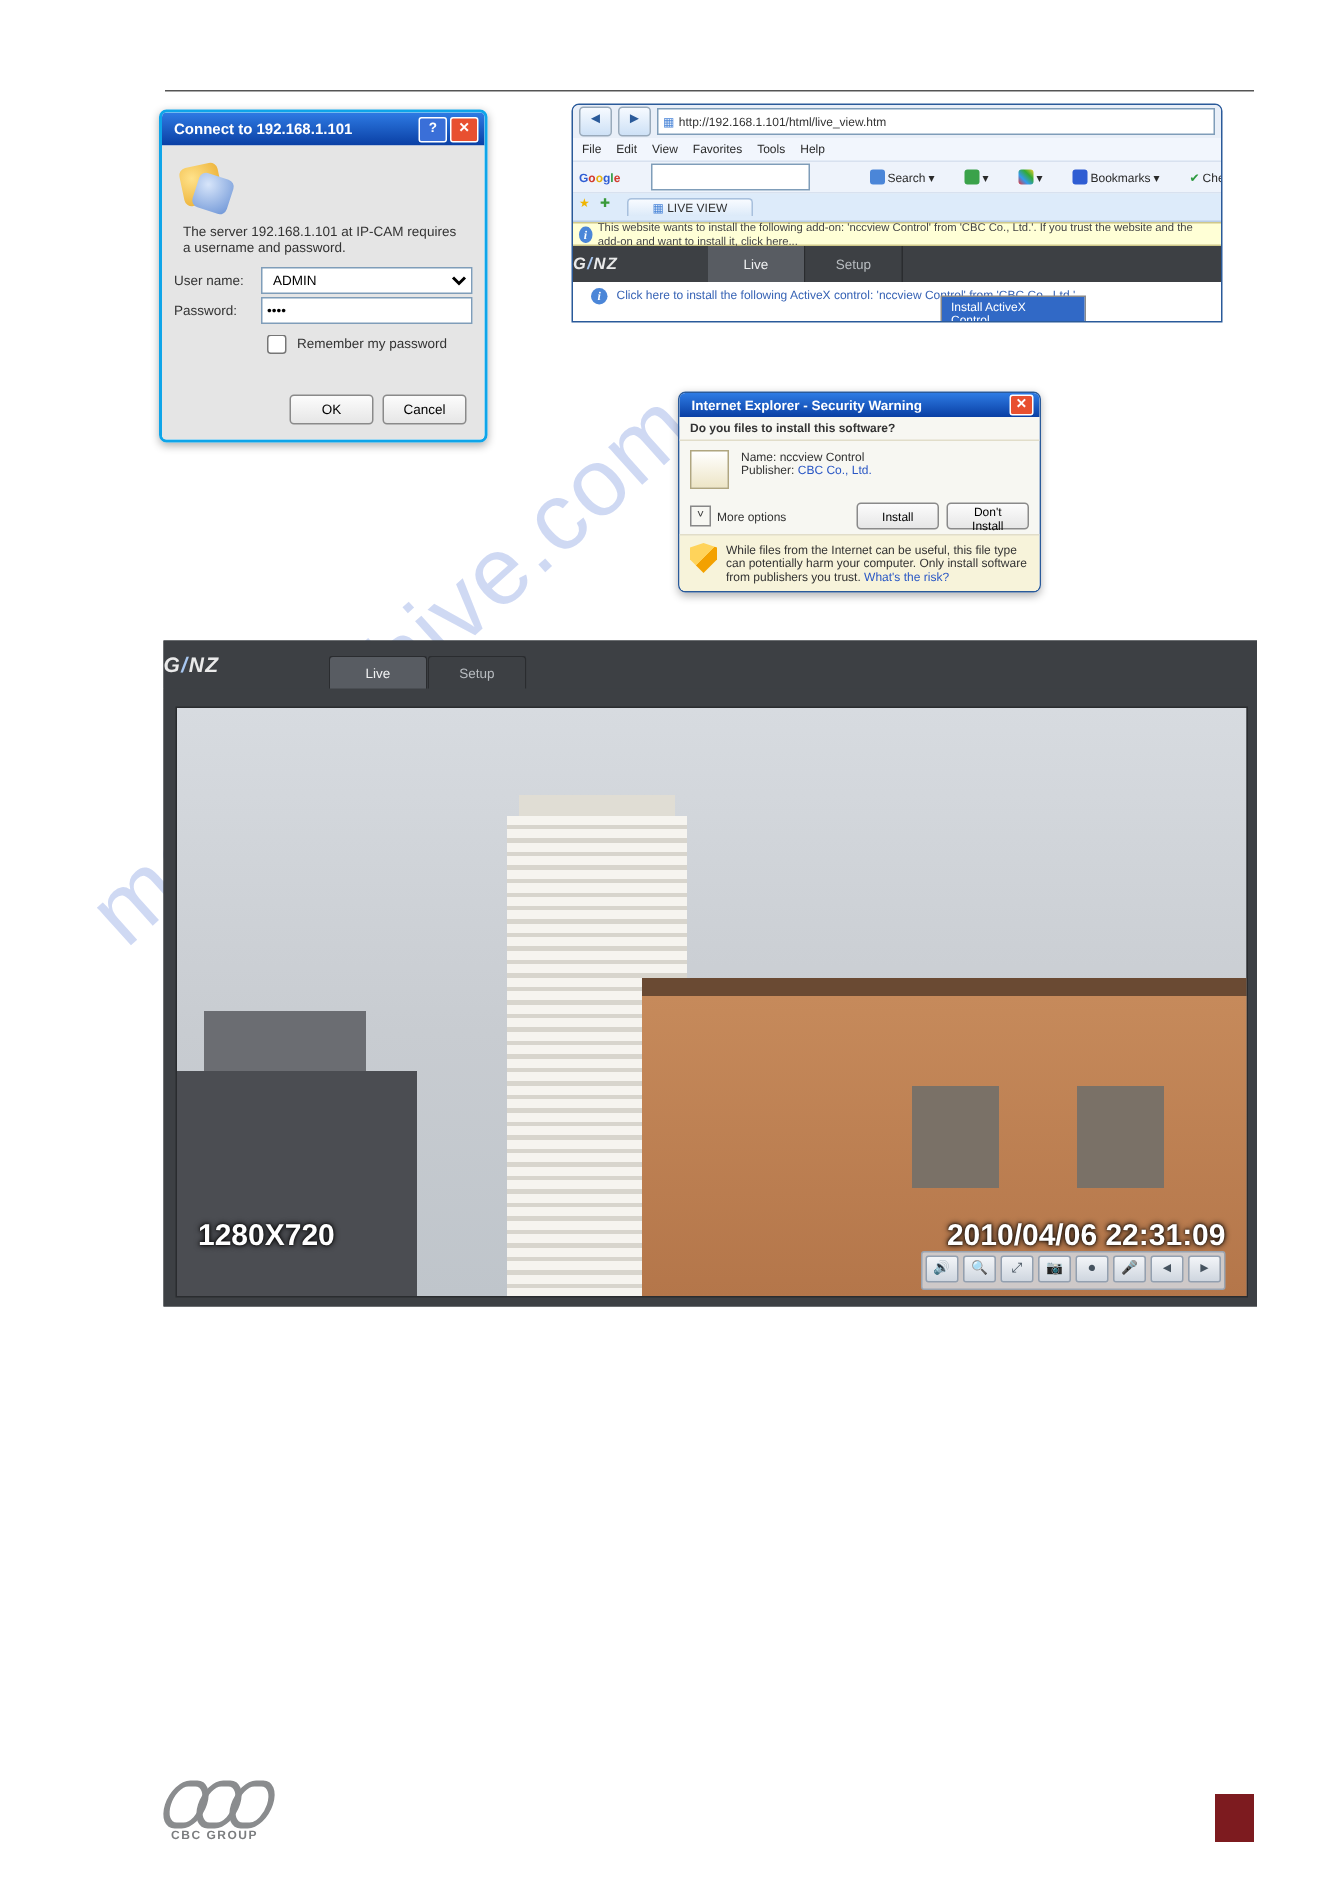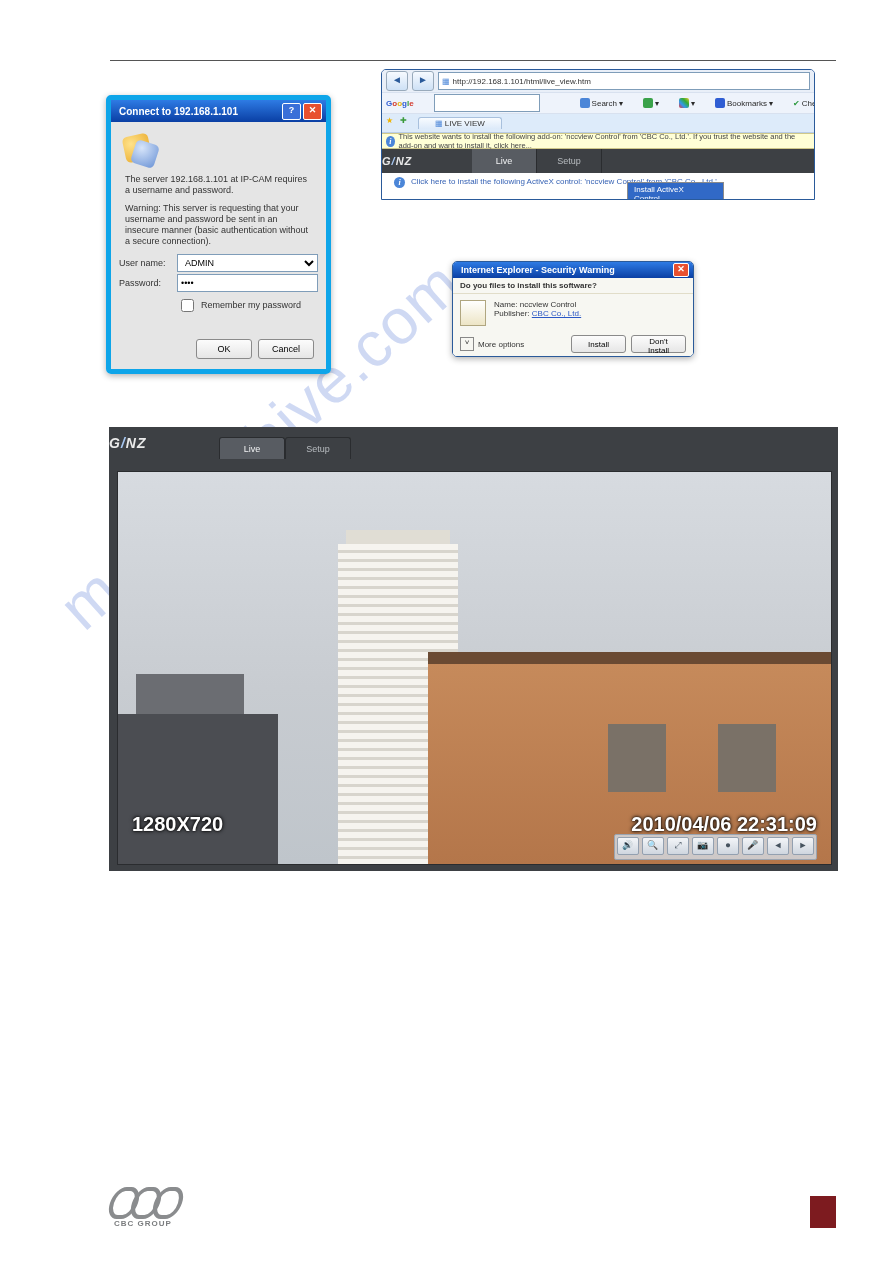--- a/index.html
+++ b/index.html
@@ -1,20 +1,20 @@
 <!DOCTYPE html>
 <html><head>
 <meta charset="utf-8">
 <style>
   body{margin:0;font-family:Tahoma,Arial,sans-serif;background:#fff;color:#333;font-size:9px}
   .page{width:893px;height:1263px;position:relative;margin:0 auto;overflow:hidden}
   .divider{position:absolute;top:60px;left:110px;width:726px;height:1px;background:#555}
 
   
-  .login-win{position:absolute;top:95px;left:106px;width:215px;border:5px solid #0ea5e9;border-radius:5px;overflow:hidden;box-shadow:0 2px 6px rgba(0,0,0,.3)}
+  .login-win{position:absolute;top:73px;left:106px;width:215px;border:2px solid #0ea5e9;border-radius:5px;overflow:hidden;box-shadow:0 2px 6px rgba(0,0,0,.3)}
   .titlebar{background:linear-gradient(#2e7be4,#0a3fa4);height:22px;display:flex;align-items:center;padding:0 4px 0 8px;color:#fff;font-weight:bold;font-size:10px}
   .titlebar-spacer{flex:1}
   .tb-btn{width:17px;height:15px;margin-left:2px;border:1px solid #fff;border-radius:2px;font-size:9px;line-height:13px;text-align:center;background:#3a6fd8;color:#fff}
   .tb-close{background:#e85030}
   .login-body{background:#e5e5e5;padding:8px 8px 10px 8px;font-size:9px}
   .login-icon{width:36px;height:36px;margin:2px 0 6px 2px;position:relative}
   .key-back{position:absolute;top:3px;left:3px;width:26px;height:26px;background:radial-gradient(circle at 30% 30%,#ffe28a,#e8a624);border-radius:5px;transform:rotate(-12deg)}
   .key-front{position:absolute;top:10px;left:12px;width:24px;height:24px;background:radial-gradient(circle at 30% 30%,#d7e5fa,#6c94d6);border-radius:5px;transform:rotate(18deg)}
   .form-row{display:flex;align-items:center;margin:2px 0}
   .form-label{width:58px}
@@ -53,21 +53,21 @@
   .ax-menu{position:absolute;right:90px;top:9px;border:1px solid #8a8a8a;background:#fff;font-size:8px;width:95px}
   .ax-menu div{padding:2px 6px}
   .ax-menu .hl{background:#3169c6;color:#fff}
 
   
   .sec-win{position:absolute;top:261px;left:452px;width:240px;border:1px solid #2a5a9a;border-radius:5px;overflow:hidden;box-shadow:0 2px 6px rgba(0,0,0,.3)}
   .sec-body{background:#f7f7f2;font-size:8px}
   .sec-q{background:#f7f7f2;border-bottom:1px solid #e1ddc9;padding:3px 7px;font-weight:bold}
   .sec-mid{padding:6px 7px;display:flex;gap:8px}
   .sw-icon{width:24px;height:24px;border:1px solid #b0a680;background:linear-gradient(#fff,#ede5c6)}
-  .pub-link{color:#2a57c5;text-decoration:underline}
+  .pub-link{color:#2a57c5;}
   .sec-opts{display:flex;align-items:center;padding:3px 7px;gap:5px;justify-content:space-between}
   .sec-opts-left{display:flex;align-items:center;gap:4px}
   .expand-toggle{width:12px;height:12px;border:1px solid #888;text-align:center;line-height:10px;font-size:8px}
   .sec-btns{display:flex;gap:5px}
   .sec-btn{width:55px;height:18px;border:1px solid #8a8a8a;background:linear-gradient(#fcfcfc,#e6e6e6);border-radius:3px;font-size:8px}
   .sec-foot{background:#f7f3da;border-top:1px solid #e1ddc9;padding:5px 7px;display:flex;gap:6px}
   .shield{width:18px;height:20px;background:linear-gradient(135deg,#ffd35a 50%,#f3a100 50%);clip-path:polygon(50% 0,100% 15%,100% 55%,50% 100%,0 55%,0 15%)}
 
   
   .viewer{position:absolute;top:427px;left:109px;width:729px;height:444px;background:#3d4044;display:flex;flex-direction:column}
@@ -116,21 +116,20 @@
       <span class="titlebar-spacer"></span>
       <span class="tb-btn">?</span>
       <span class="tb-btn tb-close">✕</span>
     </div>
     <div class="login-body">
       <div class="login-icon">
         <div class="key-back"></div>
           <div class="key-front"></div>
       </div>
       <div class="dialog-text">The server 192.168.1.101 at IP-CAM requires a username and password.</div>
-      <div class="dialog-text">Warning: This server is requesting that your username and password be sent in an insecure manner (basic authentication without a secure connection).</div>
       <div class="form-row">
         <span class="form-label">User name:</span>
         <select class="form-input"><option>ADMIN</option></select>
       </div>
       <div class="form-row">
         <span class="form-label">Password:</span>
         <input class="form-input" value="••••" style="">
       </div>
       <div class="chk-row">
         <input type="checkbox" style="">
@@ -144,20 +143,28 @@
   </div>
 
   <div class="ie-win">
     <div class="ie-nav">
       <div class="navbtn">◄</div>
       <div class="navbtn">►</div>
       <div class="addr">
         <span style="color:#4b86d8;margin-right:3px">▦</span>
         <span>http://192.168.1.101/html/live_view.htm</span>
       </div>
+    </div>
+    <div class="menu">
+      <span>File</span>
+      <span>Edit</span>
+      <span>View</span>
+      <span>Favorites</span>
+      <span>Tools</span>
+      <span>Help</span>
     </div>
     <div class="google-bar">
       <span class="glogo"><b class="bl">G</b><b class="rd">o</b><b class="yl">o</b><b class="bl">g</b><b class="gr">l</b><b class="rd">e</b></span>
       <input class="gtb-input" style="">
       <span style="flex:1"></span>
       <span class="gtb-item"><span class="sq" style="background:#4b86d8"></span><span>Search</span> ▾</span>
       <span class="gtb-item"><span class="sq" style="background:#3aa24a"></span>▾</span>
       <span class="gtb-item"><span class="sq" style="background:linear-gradient(45deg,#e33,#39e,#3a3,#ec3)"></span>▾</span>
       <span class="gtb-item"><span class="sq" style="background:#2f5dd3"></span><span>Bookmarks</span>▾</span>
       <span class="gtb-item"><span style="color:#2c9a3e">✔</span><span>Check</span> ▾</span>
@@ -206,20 +213,27 @@
         </div>
       </div>
       <div class="sec-opts">
         <div class="sec-opts-left">
           <span class="expand-toggle">˅</span>
           <span>More options</span>
         </div>
         <div class="sec-btns">
           <button class="sec-btn">Install</button>
           <button class="sec-btn">Don't Install</button>
+        </div>
+      </div>
+      <div class="sec-foot">
+        <div class="shield"></div>
+        <div style="flex:1">
+          <span>While files from the Internet can be useful, this file type can potentially harm your computer. Only install software from publishers you trust.</span>
+          <span class="pub-link">What's the risk?</span>
         </div>
       </div>
     </div>
   </div>
 
   <div class="viewer">
     <div class="app-strip">
       <div class="app-logo">G<span class="aslash">/</span>NZ</div>
       <div class="app-tabs">
         <div class="app-tab active">Live</div>

